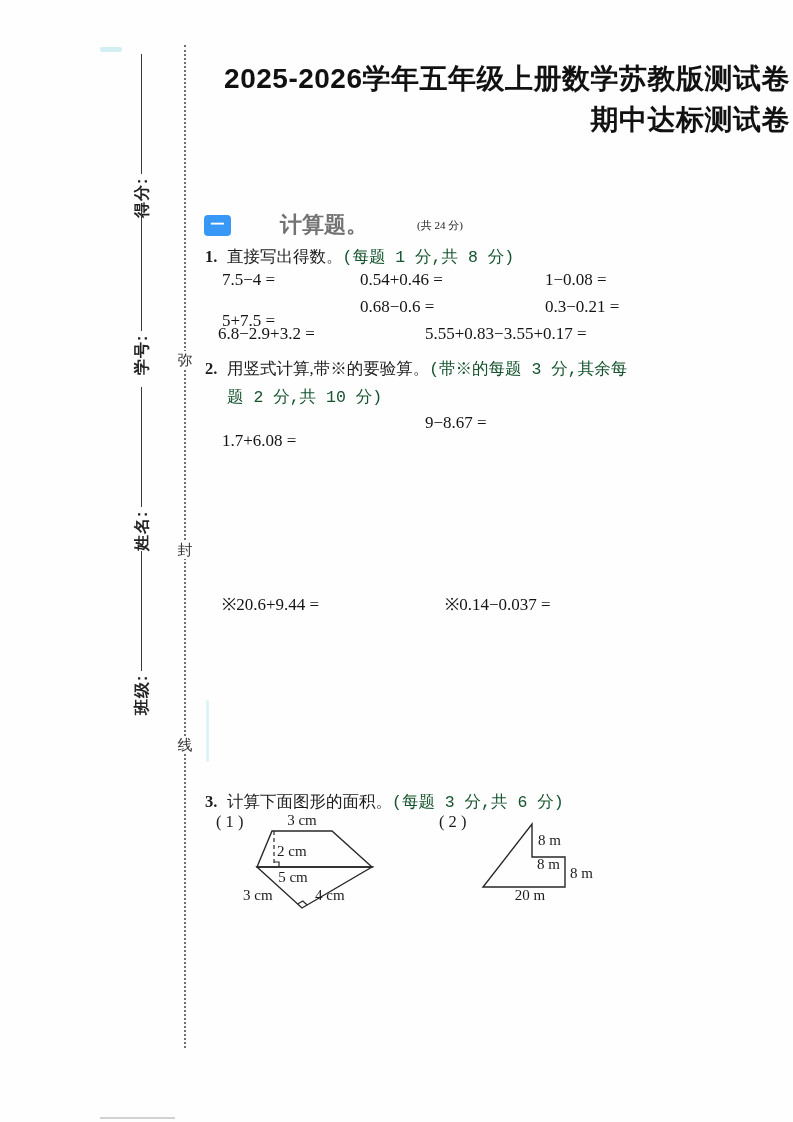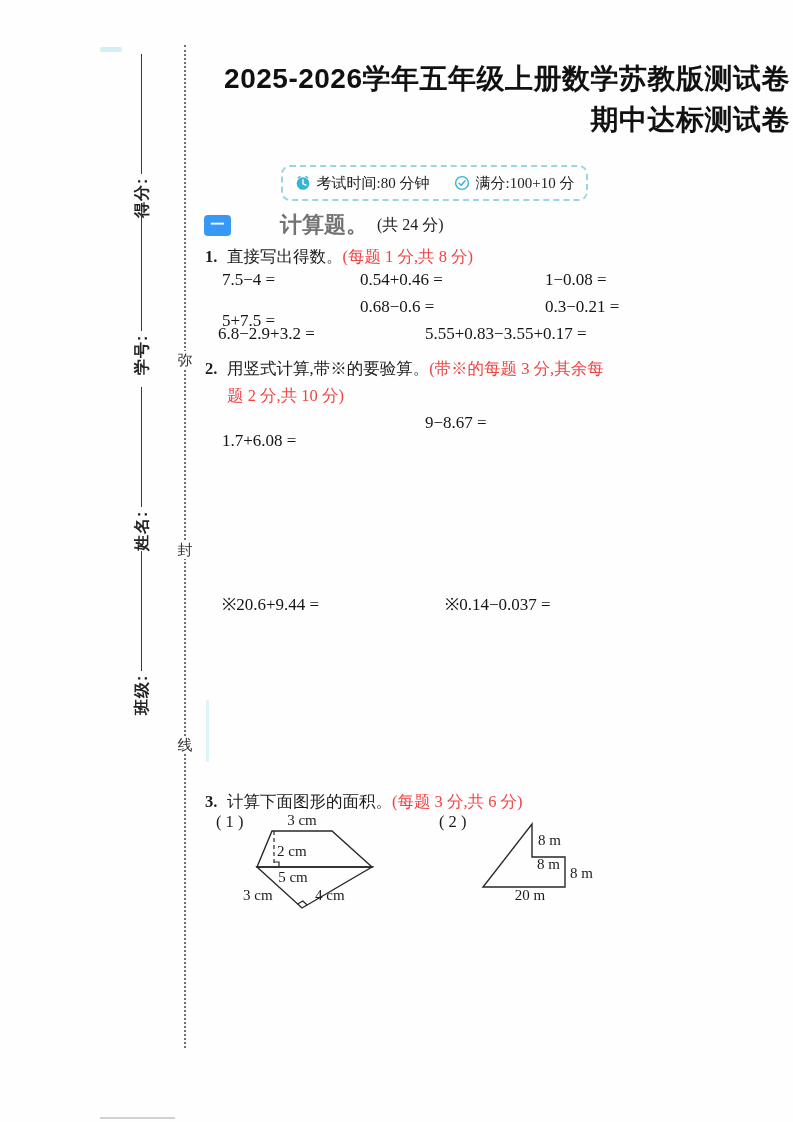--- a/index.html
+++ b/index.html
@@ -54,27 +54,27 @@
   }
   .section-badge{
     width:27px; height:21px; border-radius:4px; background:#3799f5;
     color:#fff; display:flex; align-items:center; justify-content:center;
     font-family:"Liberation Sans","DejaVu Sans",sans-serif; font-weight:bold; font-size:14px;
   }
   .section-title{
     font-family:"Liberation Sans","DejaVu Sans",sans-serif;
     font-weight:bold; font-size:22px; color:#737373;margin-left:40px;
   }
-  .section-points{ font-size:16px; color:#222; }
+  .section-points{ font-size:11px; color:#222;margin-left:40px; }
 
   
   .qblock{ position:absolute; left:205px; width:585px; font-size:16.5px; }
   .qhead{ position:relative; padding-left:22px; line-height:27px; }
   .qnum{ position:absolute; left:0; top:0; font-weight:bold; }
-  .kai{ color:#ef4444; }
+  .kai{ color:#14532d;font-family:Liberation Mono, monospace; }
   .eq{ position:absolute; font-size:17px; white-space:nowrap; color:#151515; }
   .figlabel{ position:absolute; font-size:16.5px; }
   .fig{ position:absolute; }
   .fig text{ font-size:15px; font-family:"Liberation Serif","DejaVu Serif",serif; fill:#1b1b1b; }
   .fig .shape{ fill:none; stroke:#272727; stroke-width:1.4; stroke-linejoin:miter; }
   .fig .thin{ fill:none; stroke:#272727; stroke-width:1.2; }
   .fig .dash{ fill:none; stroke:#272727; stroke-width:1.2; stroke-dasharray:4 3; }
 </style>
 </head>
 <body>
@@ -105,41 +105,20 @@
   <div class="seal-line"></div>
   <div class="seal-char" style="top:351px;">弥</div>
   <div class="seal-char" style="top:541px;">封</div>
   <div class="seal-char" style="top:736px;">线</div>
 
   <div class="title-block">
     <div>2025-2026学年五年级上册数学苏教版测试卷</div>
     <div>期中达标测试卷</div>
   </div>
 
-  <div class="info-box">
-    <div class="info-item">
-      <span>
-        <svg width="16" height="16" viewBox="0 0 16 16">
-          <circle cx="8" cy="8.5" r="6.3" fill="#35b4d8"></circle>
-          <path d="M8 4.8 L8 8.8 L11 10.2" stroke="#ffffff" stroke-width="1.4" fill="none" stroke-linecap="round"></path>
-          <path d="M3.2 2.8 L5 1.6 M12.8 2.8 L11 1.6" stroke="#35b4d8" stroke-width="1.3" stroke-linecap="round"></path>
-        </svg>
-      </span>
-      <span>考试时间:80 分钟</span>
-    </div>
-    <div class="info-item">
-      <span>
-        <svg width="16" height="16" viewBox="0 0 16 16">
-          <circle cx="8" cy="8" r="6.4" fill="none" stroke="#35b4d8" stroke-width="1.4"></circle>
-          <path d="M5 8.2 L7.2 10.3 L11 5.8" stroke="#35b4d8" stroke-width="1.5" fill="none" stroke-linecap="round" stroke-linejoin="round"></path>
-        </svg>
-      </span>
-      <span>满分:100+10 分</span>
-    </div>
-  </div>
 
   <div class="section-head">
     <div class="section-badge">一</div>
     <span class="section-title">计算题。</span>
     <span class="section-points">(共 24 分)</span>
   </div>
 
   <div class="qblock" style="top:243px;height:110px;">
     <div class="qhead">
       <span class="qnum">1.</span>

